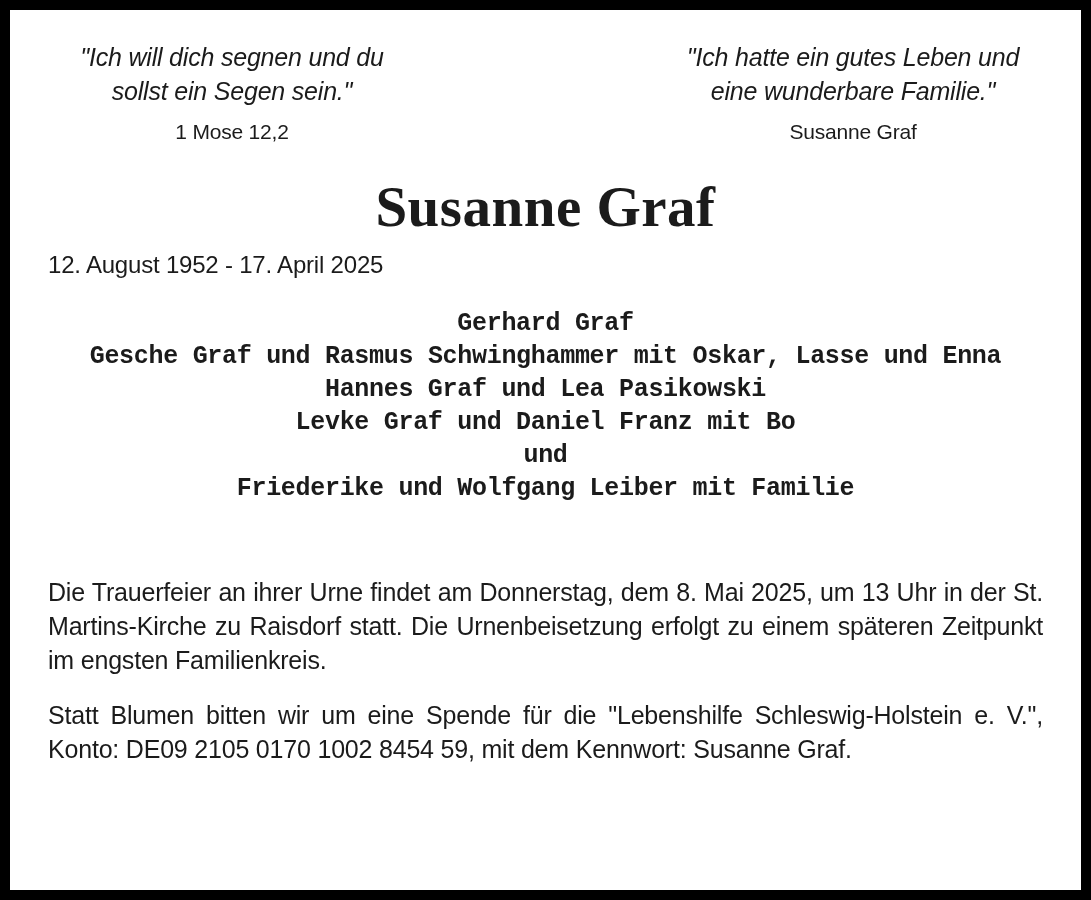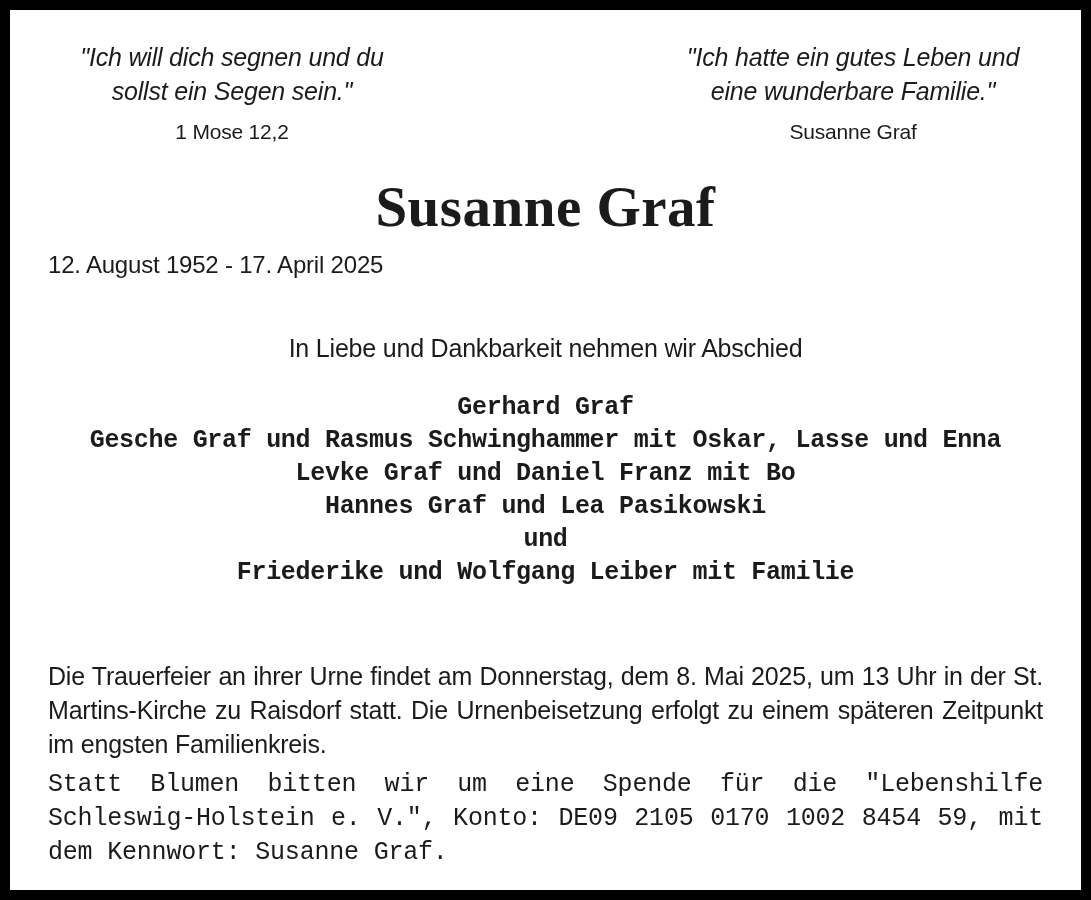--- a/index.html
+++ b/index.html
@@ -71,21 +71,21 @@
     letter-spacing: -0.3px;
     font-family: Liberation Mono, monospace;
   }
   .para {
     text-align: justify;
     font-size: 25px;
     line-height: 34px;
     letter-spacing: -0.2px;
   }
   .para-1 { margin-top: 70px; }
-  .para-2 { margin-top: 7px; font-family: Liberation Mono, monospace; }
+  .para-2 { margin-top: 21px; }
 </style>
 </head>
 <body>
 
 <div class="sheet">
 
   <div class="header">
     <div class="quote-block quote-left">
       <div class="q-line">"Ich will dich segnen und du</div>
       <div class="q-line">sollst ein Segen sein."</div>
@@ -95,27 +95,26 @@
       <div class="q-line">"Ich hatte ein gutes Leben und</div>
       <div class="q-line">eine wunderbare Familie."</div>
       <div class="quote-attribution">Susanne Graf</div>
     </div>
   </div>
 
   <div class="title">Susanne Graf</div>
 
   <div class="dates">12. August 1952 - 17. April 2025</div>
 
-  <div class="intro">In Liebe und Dankbarkeit nehmen wir Abschied</div>
 
   <div class="mourners">
     <div>Gerhard Graf</div>
     <div>Gesche Graf und Rasmus Schwinghammer mit Oskar, Lasse und Enna</div>
+    <div>Hannes Graf und Lea Pasikowski</div>
     <div>Levke Graf und Daniel Franz mit Bo</div>
-    <div>Hannes Graf und Lea Pasikowski</div>
     <div>und</div>
     <div>Friederike und Wolfgang Leiber mit Familie</div>
   </div>
 
   <div class="para para-1">Die Trauerfeier an ihrer Urne findet am Donnerstag, dem 8. Mai 2025, um 13 Uhr in der St. Martins-Kirche zu Raisdorf statt. Die Urnenbeisetzung erfolgt zu einem späteren Zeitpunkt im engsten Familienkreis.</div>
 
   <div class="para para-2">Statt Blumen bitten wir um eine Spende für die "Lebenshilfe Schleswig-Holstein e. V.", Konto: DE09 2105 0170 1002 8454 59, mit dem Kennwort: Susanne Graf.</div>
 
 </div>
 

